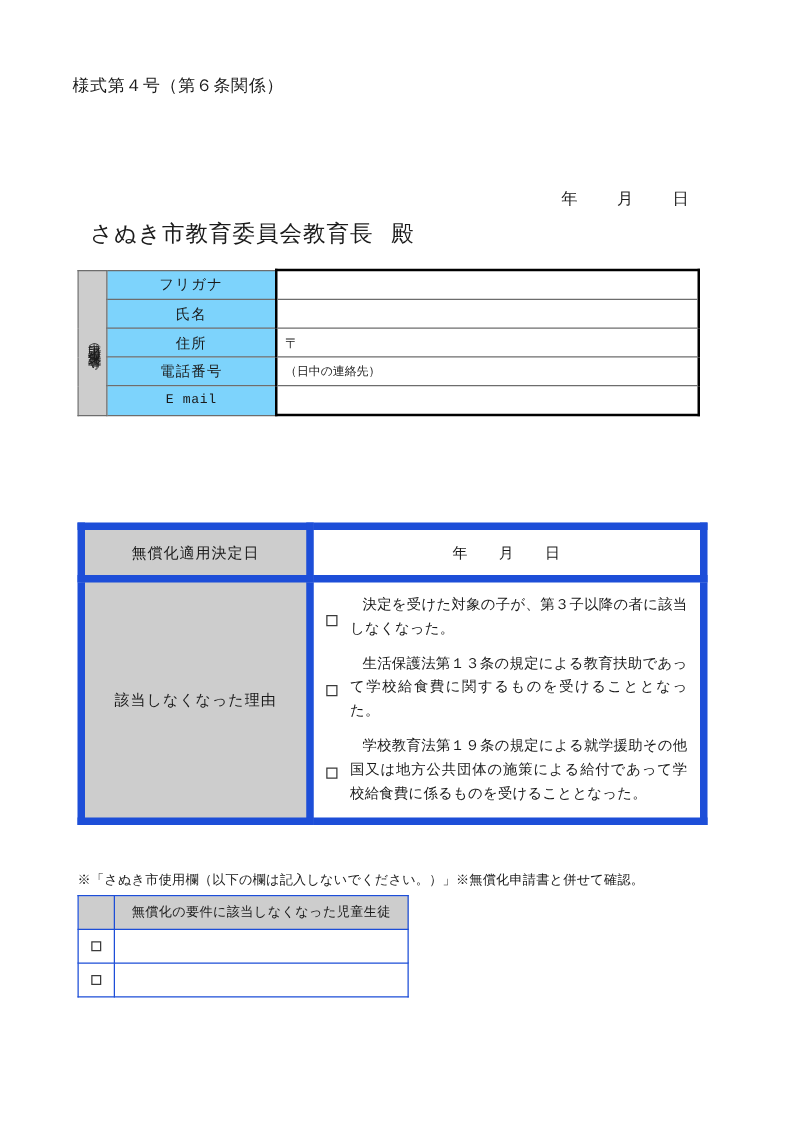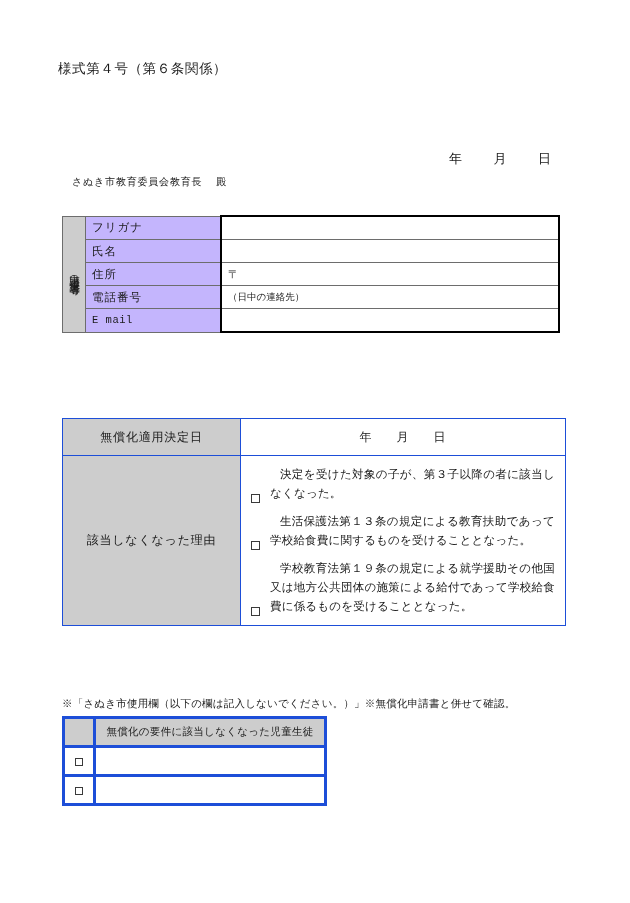--- a/index.html
+++ b/index.html
@@ -49,21 +49,21 @@
     font-size: 13px;
     letter-spacing: 1px;
     white-space: nowrap;
   }
   .date-line .seg { display: inline-block; }
   .date-line .gap { display: inline-block; width: 22px; }
   .addressee {
     position: absolute;
     left: 72px;
     top: 175px;
-    font-size: 10px;
+    font-size: 18px;
     letter-spacing: 0.8px;
     white-space: nowrap;
   }
   .addressee .hon { margin-left: 14px; }
 
   
   .applicant-table {
     position: absolute;
     left: 62px;
     top: 215px;
@@ -88,23 +88,24 @@
     writing-mode: vertical-rl;
     text-orientation: upright;
     font-size: 10.5px;
     letter-spacing: 1.5px;
     line-height: 1;
     display: inline-block;
     white-space: nowrap;
   }
   .applicant-table td.rowlabel {
     width: 122px;
-    background: #c4b5fd;
+    background: #7dd3fc;
     letter-spacing: 1px;
     font-size: 11.5px;
+    text-align: center;
   }
   .applicant-table td.rowlabel.mono {
     font-family: "Liberation Mono", "DejaVu Sans Mono", monospace;
     font-size: 10.5px;
     letter-spacing: 0.5px;
   }
   .applicant-table td.field {
     background: #ffffff;
     font-size: 10px;
   }
@@ -132,21 +133,21 @@
   
   .main-table {
     position: absolute;
     left: 62px;
     top: 418px;
     width: 504px;
     border-collapse: collapse;
     table-layout: fixed;
   }
   .main-table td {
-    border: 1px solid #1d4ed8;
+    border: 6px solid #1d4ed8;
     vertical-align: middle;
   }
   .main-table td.label {
     width: 175px;
     background: #cdcdcd;
     text-align: center;
     font-size: 12px;
     letter-spacing: 0.8px;
   }
   .main-table td.val {
@@ -157,21 +158,21 @@
   }
   .main-table tr.date-row td { height: 34px; }
   .main-table tr.last-row td { height: 36px; }
   .main-table td.reasons {
     background: #ffffff;
     padding: 9px 10px 9px 8px;
     text-align: left;
   }
   .reason-item {
     display: flex;
-    align-items: flex-end;
+    align-items: center;
     font-size: 11.5px;
     line-height: 19px;
     margin-bottom: 9px;
     letter-spacing: 0.2px;
   }
   .reason-item:last-child { margin-bottom: 0; }
   .reason-item .cbox {
     flex: 0 0 auto;
     width: 9px;
     height: 9px;
@@ -200,21 +201,21 @@
   }
   .bottom-table {
     position: absolute;
     left: 62px;
     top: 716px;
     width: 265px;
     border-collapse: collapse;
     table-layout: fixed;
   }
   .bottom-table td {
-    border: 3px solid #1d4ed8;
+    border: 1px solid #1d4ed8;
     height: 24px;
     vertical-align: middle;
   }
   .bottom-table td.cb-col {
     width: 26px;
     text-align: center;
     background: #ffffff;
   }
   .bottom-table td.cb-col.head { background: #cdcdcd; }
   .bottom-table td.head-cell {

